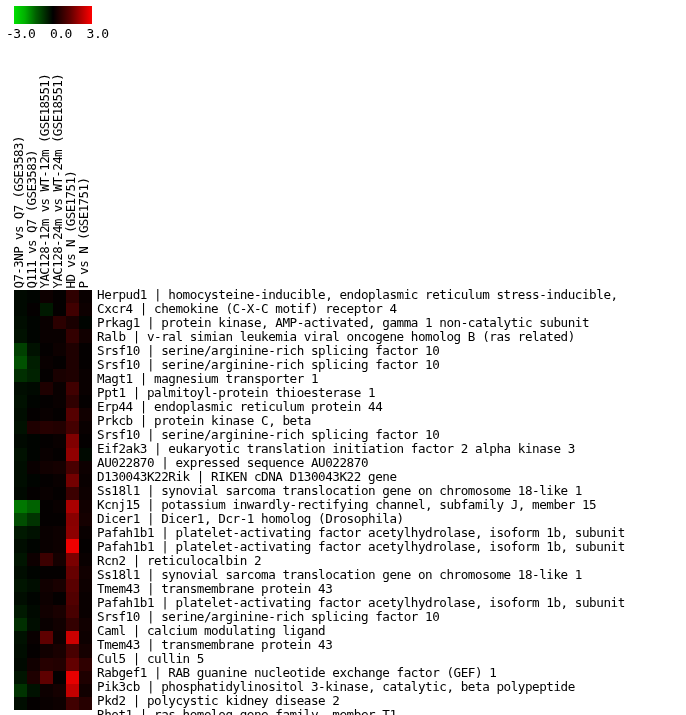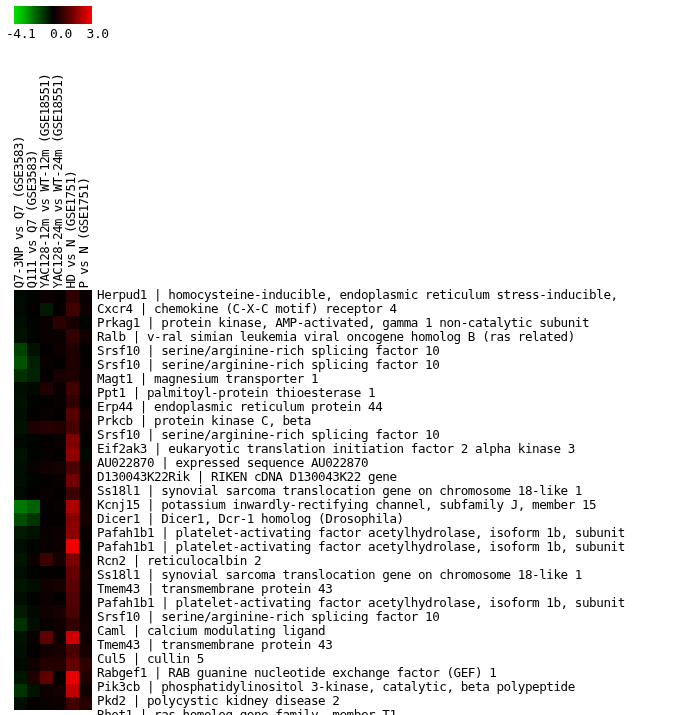--- a/index.html
+++ b/index.html
@@ -58,21 +58,21 @@
     white-space:nowrap;
   }
   .gene-row{height:14.0px;overflow:hidden;white-space:nowrap;}
 </style>
 </head>
 <body>
 
 <div id="color-key">
   <div id="color-key-bar"></div>
 </div>
-<div id="color-key-labels">-4.1  0.0  3.0</div>
+<div id="color-key-labels">-3.0  0.0  3.0</div>
 
 <div id="col-labels">
     <div class="col-label" style="left: 25px;">Q7-3NP vs Q7 (GSE3583)</div>
     <div class="col-label" style="left: 38px;">Q111 vs Q7 (GSE3583)</div>
     <div class="col-label" style="left: 51px;">YAC128-12m vs WT-12m (GSE18551)</div>
     <div class="col-label" style="left: 64px;">YAC128-24m vs WT-24m (GSE18551)</div>
     <div class="col-label" style="left: 77px;">HD vs N (GSE1751)</div>
     <div class="col-label" style="left: 90px;">P vs N (GSE1751)</div>
   </div>
 

